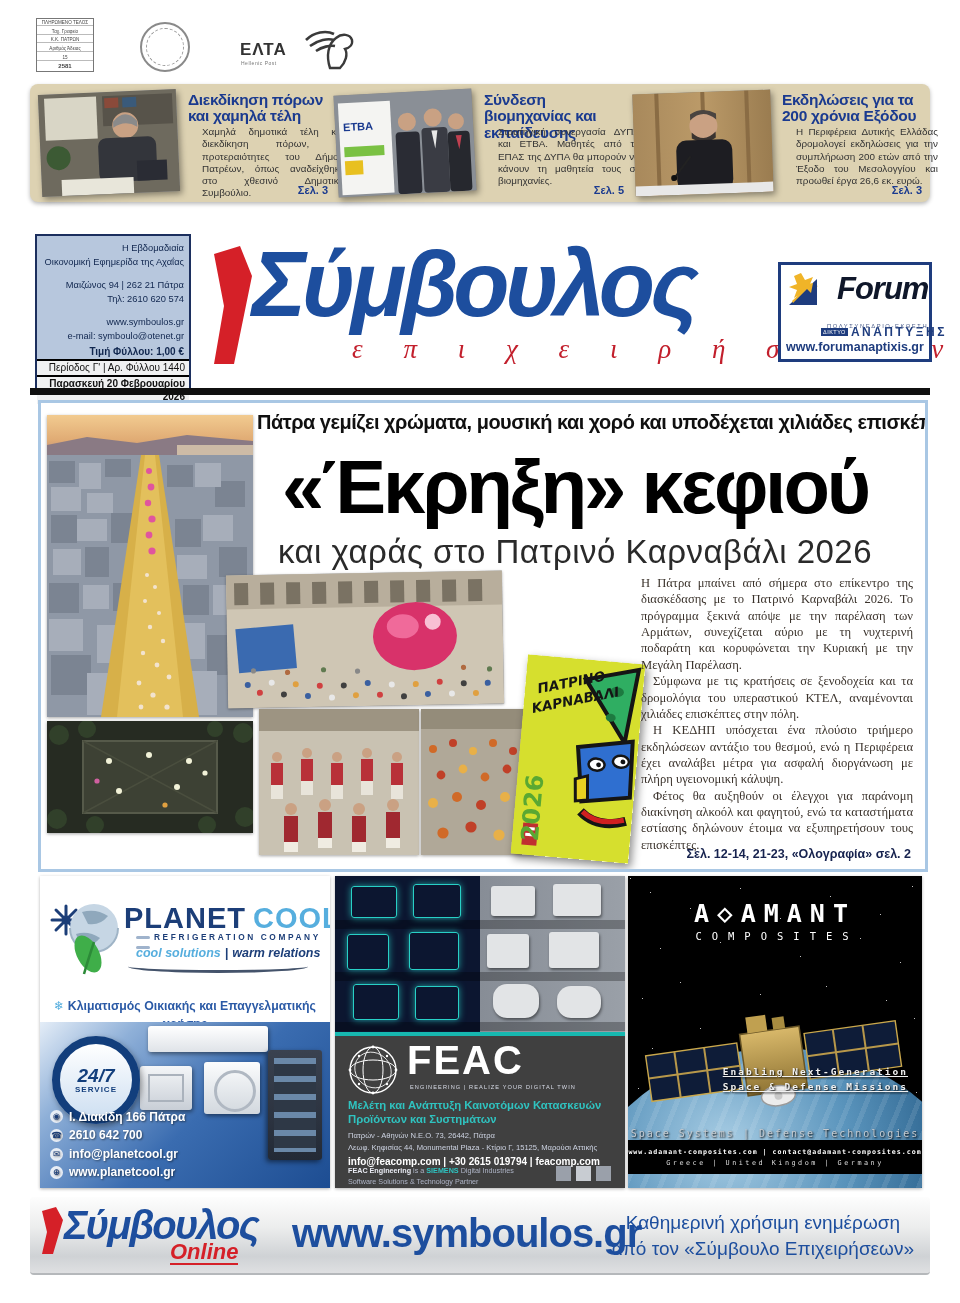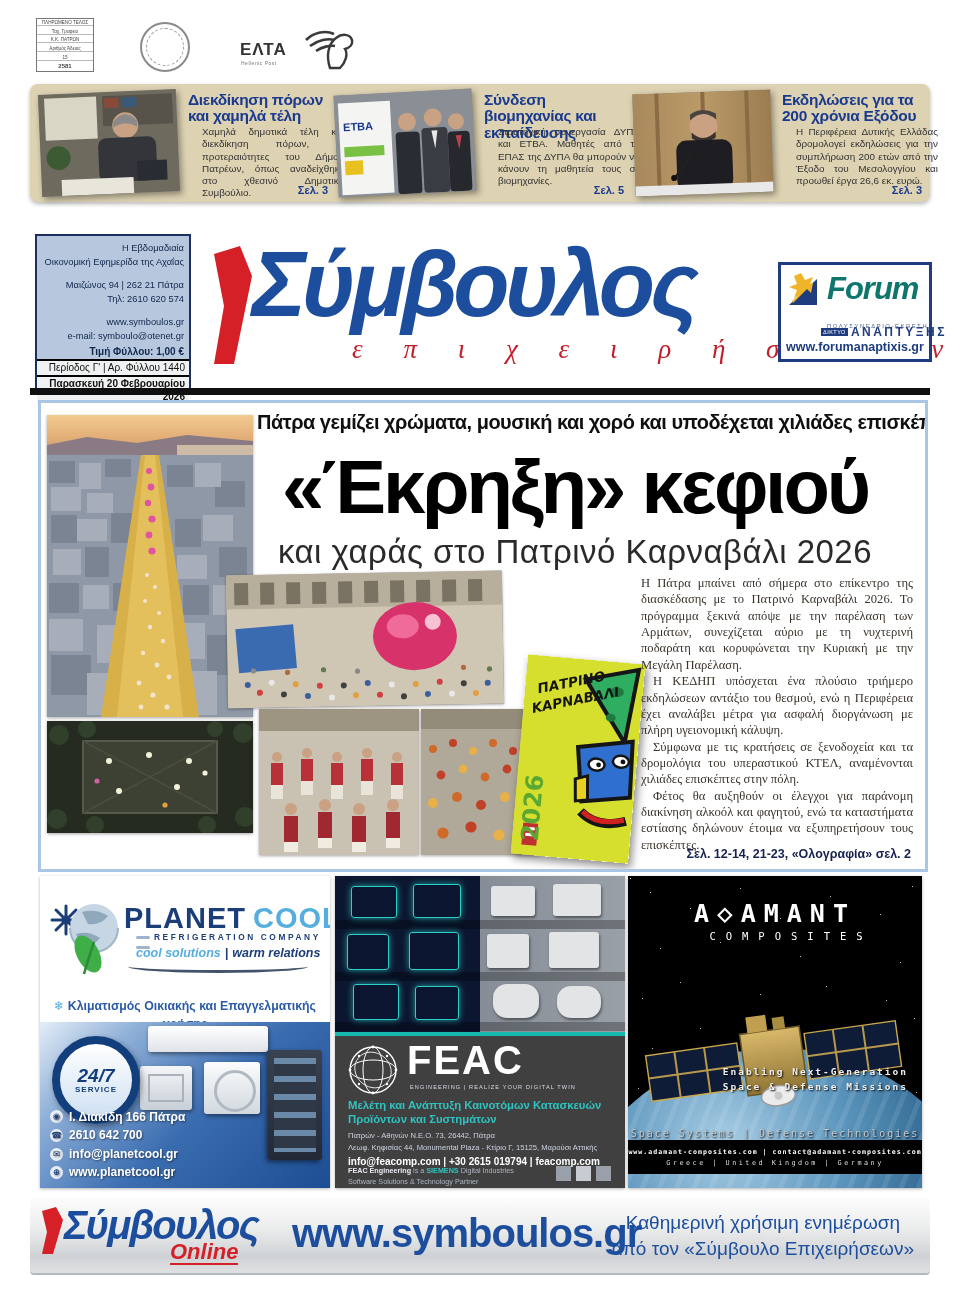--- a/index.html
+++ b/index.html
@@ -47,21 +47,21 @@
              padding:1px 4px;line-height:1.25;}
   .info-foot.b{font-weight:bold;}
   .logo-flag{position:absolute;left:214px;top:246px;}
   .logo-main{position:absolute;left:252px;top:232px;font-size:92px;font-weight:bold;font-style:italic;
              color:#1d4e9e;letter-spacing:-5px;white-space:nowrap;}
   .logo-sub{position:absolute;left:352px;top:334px;font-family:"Liberation Serif",serif;font-style:italic;
             color:#c21f2c;font-size:27px;letter-spacing:17px;white-space:nowrap;}
   .forum-box{position:absolute;left:778px;top:262px;width:148px;height:94px;background:#fff;
              border:3px solid #1e3c7e;box-shadow:0 0 0 1px #fff inset;}
   .forum-row1{position:absolute;left:6px;top:6px;display:flex;align-items:center;}
-  .forum-name{font-size:31px;font-weight:bold;font-style:italic;color:#0f766e;letter-spacing:-1px;margin-left:4px;}
+  .forum-name{font-size:31px;font-weight:bold;font-style:italic;color:#0f172a;letter-spacing:-1px;margin-left:14px;}
   .forum-row2{position:absolute;left:40px;top:60px;display:flex;align-items:center;}
   .forum-badge{background:#1e3c7e;color:#fff;font-size:5.5px;padding:1px 2px;margin-right:3px;letter-spacing:.5px;}
   .forum-l2{font-size:12px;font-weight:bold;color:#1e3c7e;letter-spacing:2.5px;}
   .forum-l3{position:absolute;left:46px;top:58px;font-size:5.8px;color:#4a5d8a;letter-spacing:1.6px;}
   .forum-web{position:absolute;left:0;right:0;bottom:5px;text-align:center;font-size:12.5px;font-weight:bold;color:#1e3c7e;}
 
   .black-rule{position:absolute;left:30px;top:388px;width:900px;height:7px;background:#101010;}
 
   
   .main{position:absolute;left:38px;top:400px;width:884px;height:466px;border:3px solid #a9c7e4;
@@ -163,26 +163,26 @@
        22px 170px #fff,70px 150px #fff,148px 160px #fff,210px 152px #fff,268px 168px #fff,
        8px 210px #fff,40px 196px #fff,254px 200px #fff,286px 214px #fff,16px 250px #fff;}
   .earth{position:absolute;left:-70px;top:172px;width:440px;height:440px;border-radius:50%;
          background:radial-gradient(circle at 38% 22%,#a8cde4 0%,#5a94bc 28%,#2a618c 52%,#123a5c 74%,#081f36 100%);}
   .earth::after{content:"";position:absolute;inset:0;border-radius:50%;
      background:repeating-linear-gradient(112deg,rgba(255,255,255,.16) 0 5px,transparent 5px 16px);
      opacity:.6;}
   .adam-name{position:absolute;left:0;top:22px;width:100%;text-align:center;color:#fff;
              font-family:"DejaVu Sans Mono",monospace;font-weight:bold;font-size:25px;letter-spacing:8px;}
   .adam-name .dia{font-size:26px;}
-  .adam-sub{position:absolute;left:16px;top:54px;width:100%;text-align:center;color:#fff;
+  .adam-sub{position:absolute;left:2px;top:54px;width:100%;text-align:center;color:#fff;
             font-family:"DejaVu Sans Mono",monospace;font-size:10.5px;letter-spacing:10px;}
   .adam-sat{position:absolute;left:14px;top:130px;}
   .adam-tag{position:absolute;right:14px;top:188px;text-align:right;color:#f0f0f0;
             font-family:"DejaVu Sans Mono",monospace;font-weight:bold;font-size:9.5px;letter-spacing:2px;
-            line-height:1.6;text-shadow:1px 1px 2px #000;}
+            line-height:1.6;text-shadow:1px 1px 2px #000;text-decoration:underline;}
   .adam-div{position:absolute;left:0;top:252px;width:100%;text-align:center;color:#c3c9cf;
             font-family:"DejaVu Sans Mono",monospace;font-size:10px;letter-spacing:2px;text-shadow:1px 1px 2px #000;}
   .adam-strip{position:absolute;left:0;bottom:14px;width:100%;height:34px;background:#000;
               display:flex;flex-direction:column;align-items:center;justify-content:center;gap:3px;}
   .adam-strip .l1{color:#fff;font-family:"DejaVu Sans Mono",monospace;font-weight:bold;font-size:6.6px;letter-spacing:1px;}
   .adam-strip .l2{color:#ddd;font-family:"DejaVu Sans Mono",monospace;font-size:6.8px;letter-spacing:2.5px;}
 
   
   .banner{position:absolute;left:30px;top:1197px;width:900px;height:76px;border-radius:4px;
           background:linear-gradient(180deg,#fdfdfd 0%,#eceded 40%,#cfd2d5 78%,#dfe0e2 100%);
@@ -577,22 +577,22 @@
         <rect x="13" y="172" width="9" height="3" fill="#fff"></rect>
           <rect x="13" y="178" width="9" height="3" fill="#fff"></rect>
         <text x="14" y="38" transform="rotate(-16 14 38)" font-family="DejaVu Sans, sans-serif" font-weight="bold" font-style="italic" font-size="13.5" fill="#151515">ΠΑΤΡΙΝΟ</text>
         <text x="10" y="58" transform="rotate(-16 10 58)" font-family="DejaVu Sans, sans-serif" font-weight="bold" font-style="italic" font-size="13.5" fill="#151515">ΚΑΡΝΑΒΑΛΙ</text>
         <text x="26" y="186" transform="rotate(-90 26 186)" font-family="DejaVu Sans, sans-serif" font-weight="bold" font-size="24" fill="#5aa832">2026</text>
       </svg>
     </div>
 
     <div class="article-text">
       <p>Η Πάτρα μπαίνει από σήμερα στο επίκεντρο της διασκέδασης με το Πατρινό Καρναβάλι 2026. Το πρόγραμμα ξεκινά απόψε με την παρέλαση των Αρμάτων, συνεχίζεται αύριο με τη νυχτερινή ποδαράτη και κορυφώνεται την Κυριακή με την Μεγάλη Παρέλαση.</p>
+      <p>Σύμφωνα με τις κρατήσεις σε ξενοδοχεία και τα δρομολόγια του υπεραστικού ΚΤΕΛ, αναμένονται χιλιάδες επισκέπτες στην πόλη.</p>
       <p>Η ΚΕΔΗΠ υπόσχεται ένα πλούσιο τριήμερο εκδηλώσεων αντάξιο του θεσμού, ενώ η Περιφέρεια έχει αναλάβει μέτρα για ασφαλή διοργάνωση με πλήρη υγειονομική κάλυψη.</p>
-      <p>Σύμφωνα με τις κρατήσεις σε ξενοδοχεία και τα δρομολόγια του υπεραστικού ΚΤΕΛ, αναμένονται χιλιάδες επισκέπτες στην πόλη.</p>
       <p>Φέτος θα αυξηθούν οι έλεγχοι για παράνομη διακίνηση αλκοόλ και φαγητού, ενώ τα καταστήματα εστίασης δηλώνουν έτοιμα να εξυπηρετήσουν τους επισκέπτες.</p>
     </div>
     <div class="page-ref">Σελ. 12-14, 21-23, «Ολογραφία» σελ. 2</div>
   </div>
 
   <div class="ad-box ad-pc">
     <svg class="pc-logo-svg" width="74" height="88" viewBox="0 0 74 88">
       <g stroke="#1c3e78" stroke-width="3" stroke-linecap="round">
         <line x1="4" y1="30" x2="32" y2="30"></line>
           <line x1="18" y1="16" x2="18" y2="44"></line>

